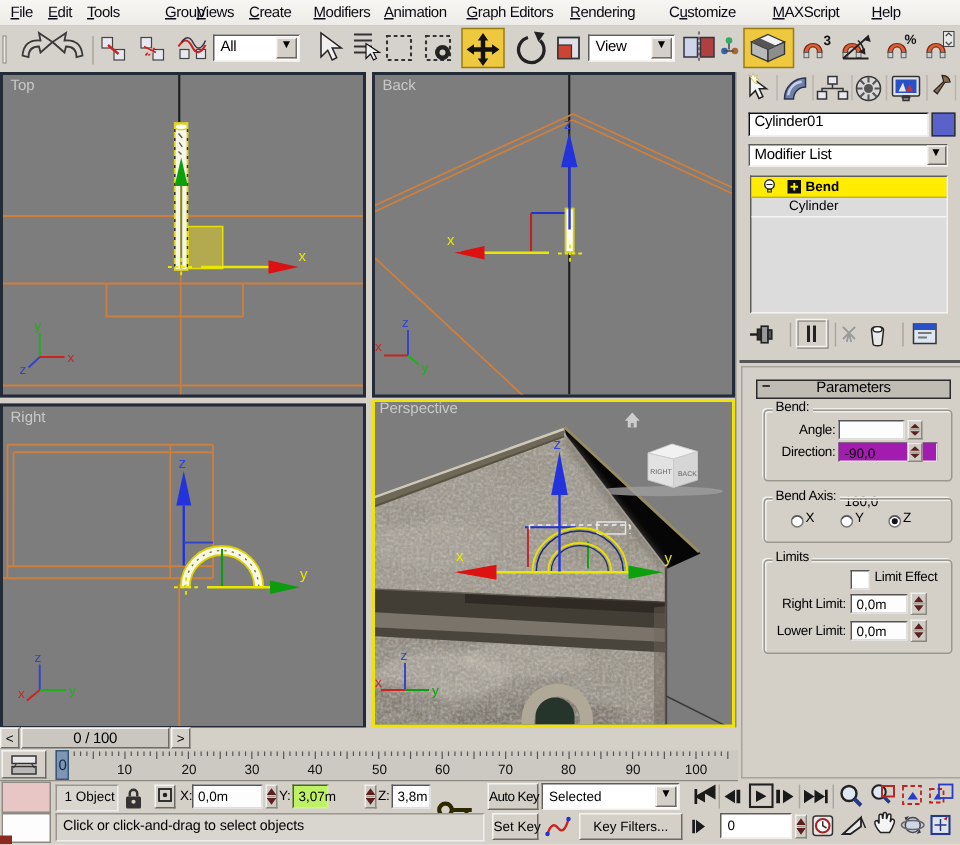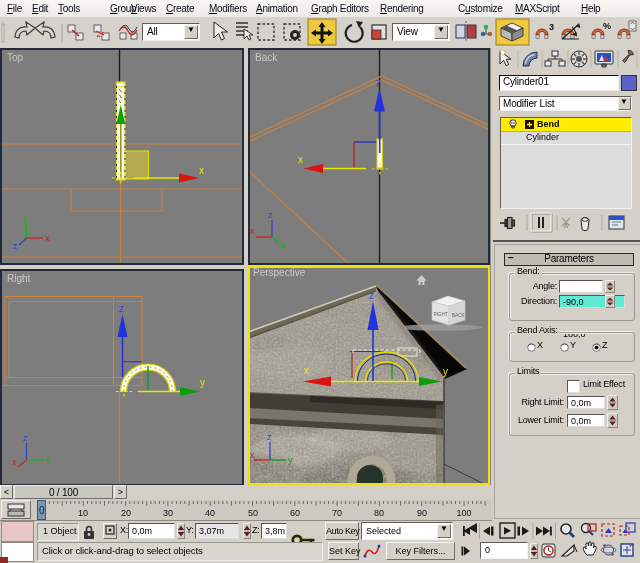--- a/index.html
+++ b/index.html
@@ -19,21 +19,21 @@
 <span style="position:absolute;left:7px;top:3px;font-size:10px;letter-spacing:-0.3px;color:#0a0a14;"><u>F</u>ile</span>
 <span style="position:absolute;left:32px;top:3px;font-size:10px;letter-spacing:-0.3px;color:#0a0a14;"><u>E</u>dit</span>
 <span style="position:absolute;left:58px;top:3px;font-size:10px;letter-spacing:-0.3px;color:#0a0a14;"><u>T</u>ools</span>
 <span style="position:absolute;left:110px;top:3px;font-size:10px;letter-spacing:-0.3px;color:#0a0a14;"><u>G</u>roup</span>
 <span style="position:absolute;left:131px;top:3px;font-size:10px;letter-spacing:-0.3px;color:#0a0a14;"><u>V</u>iews</span>
 <span style="position:absolute;left:166px;top:3px;font-size:10px;letter-spacing:-0.3px;color:#0a0a14;"><u>C</u>reate</span>
 <span style="position:absolute;left:209px;top:3px;font-size:10px;letter-spacing:-0.3px;color:#0a0a14;"><u>M</u>odifiers</span>
 <span style="position:absolute;left:256px;top:3px;font-size:10px;letter-spacing:-0.3px;color:#0a0a14;"><u>A</u>nimation</span>
 <span style="position:absolute;left:311px;top:3px;font-size:10px;letter-spacing:-0.3px;color:#0a0a14;"><u>G</u>raph Editors</span>
 <span style="position:absolute;left:380px;top:3px;font-size:10px;letter-spacing:-0.3px;color:#0a0a14;"><u>R</u>endering</span>
-<span style="position:absolute;left:458px;top:3px;font-size:10px;letter-spacing:-0.3px;color:#0a0a14;">C<u>u</u>stomize</span>
+<span style="position:absolute;left:446px;top:3px;font-size:10px;letter-spacing:-0.3px;color:#0a0a14;">C<u>u</u>stomize</span>
 <span style="position:absolute;left:515px;top:3px;font-size:10px;letter-spacing:-0.3px;color:#0a0a14;"><u>M</u>AXScript</span>
 <span style="position:absolute;left:581px;top:3px;font-size:10px;letter-spacing:-0.3px;color:#0a0a14;"><u>H</u>elp</span>
 </div>
 <div class="abs" style="left:0;top:17px;width:640px;height:31px;background:#d5d2cb;border-bottom:1px solid #8e8b85;">
 <svg width="640" height="30" style="position:absolute;left:0;top:0">
 <defs>
 <g id="magnet">
             <path d="M2 12 C2 4 14 4 14 12 L11 12 C11 7 5 7 5 12 Z" fill="#d8603a" stroke="#7a2810" stroke-width="0.8"></path>
             <rect x="2" y="12" width="3.2" height="3.5" fill="#cfcfcf" stroke="#555" stroke-width="0.6"></rect>
             <rect x="10.8" y="12" width="3.2" height="3.5" fill="#cfcfcf" stroke="#555" stroke-width="0.6"></rect>
@@ -415,21 +415,21 @@
           <span style="position:absolute;left:3px;top:1px;font-size:9px;margin-top:47px;">180,0</span>
         </div>
 <div style="position:absolute;left:110px;top:35px;width:10px;height:13px;background:#cfccc5;border:1px solid #8a877f;border-top-color:#f0efec;border-left-color:#f0efec;box-sizing:border-box;">
           <svg width="8" height="11" style="position:absolute;left:0;top:0">
             <polygon points="4.0,1.5 0.7999999999999998,4.5 7.2,4.5" fill="#5e1f1f"></polygon>
             <line x1="0.5" y1="5.5" x2="7.5" y2="5.5" stroke="#9a978f" stroke-width="0.8"></line>
             <polygon points="4.0,9.5 0.7999999999999998,6.5 7.2,6.5" fill="#5e1f1f"></polygon>
           </svg>
         </div>
 <span class="txt" style="left:14px;top:51px;width:48px;text-align:right;">Direction:</span>
-<div style="position:absolute;left:64px;top:50px;width:66px;height:13px;background:#5eead4;border:1px solid #555;border-right-color:#ddd;border-bottom-color:#ddd;box-sizing:border-box;">
+<div style="position:absolute;left:64px;top:50px;width:66px;height:13px;background:#a21caf;border:1px solid #555;border-right-color:#ddd;border-bottom-color:#ddd;box-sizing:border-box;">
           <span style="position:absolute;left:3px;top:1px;font-size:9px;">-90,0</span>
         </div>
 <div style="position:absolute;left:110px;top:50px;width:10px;height:13px;background:#cfccc5;border:1px solid #8a877f;border-top-color:#f0efec;border-left-color:#f0efec;box-sizing:border-box;">
           <svg width="8" height="11" style="position:absolute;left:0;top:0">
             <polygon points="4.0,1.5 0.7999999999999998,4.5 7.2,4.5" fill="#5e1f1f"></polygon>
             <line x1="0.5" y1="5.5" x2="7.5" y2="5.5" stroke="#9a978f" stroke-width="0.8"></line>
             <polygon points="4.0,9.5 0.7999999999999998,6.5 7.2,6.5" fill="#5e1f1f"></polygon>
           </svg>
         </div>
 <div class="grp" style="left:14px;top:87px;width:124px;height:28px;"></div>
@@ -638,21 +638,21 @@
         <span style="position:absolute;left:3px;top:2px;font-size:9px;">0,0m</span>
       </div>
       <div style="position:absolute;left:177px;top:2px;width:8px;height:16px;background:#cfccc5;border:1px solid #8a877f;border-top-color:#f0efec;border-left-color:#f0efec;box-sizing:border-box;">
         <svg width="6" height="14" style="position:absolute;left:0;top:0">
           <polygon points="3.0,1.5 -0.20000000000000018,6.0 6.2,6.0" fill="#5e1f1f"></polygon>
           <line x1="0.5" y1="7.0" x2="5.5" y2="7.0" stroke="#9a978f" stroke-width="0.8"></line>
           <polygon points="3.0,12.5 -0.20000000000000018,8.0 6.2,8.0" fill="#5e1f1f"></polygon>
         </svg>
       </div>
 <span class="txt" style="left:186px;top:4px;">Y:</span>
-<div style="position:absolute;left:195px;top:2px;width:44px;height:16px;background:#e5e5e5;border:1px solid #555;border-right-color:#ddd;border-bottom-color:#ddd;box-sizing:border-box;">
+<div style="position:absolute;left:195px;top:2px;width:24px;height:16px;background:#bef264;border:1px solid #555;border-right-color:#ddd;border-bottom-color:#ddd;box-sizing:border-box;">
         <span style="position:absolute;left:3px;top:2px;font-size:9px;">3,07m</span>
       </div>
       <div style="position:absolute;left:243px;top:2px;width:8px;height:16px;background:#cfccc5;border:1px solid #8a877f;border-top-color:#f0efec;border-left-color:#f0efec;box-sizing:border-box;">
         <svg width="6" height="14" style="position:absolute;left:0;top:0">
           <polygon points="3.0,1.5 -0.20000000000000018,6.0 6.2,6.0" fill="#5e1f1f"></polygon>
           <line x1="0.5" y1="7.0" x2="5.5" y2="7.0" stroke="#9a978f" stroke-width="0.8"></line>
           <polygon points="3.0,12.5 -0.20000000000000018,8.0 6.2,8.0" fill="#5e1f1f"></polygon>
         </svg>
       </div>
 <span class="txt" style="left:252px;top:4px;">Z:</span>

